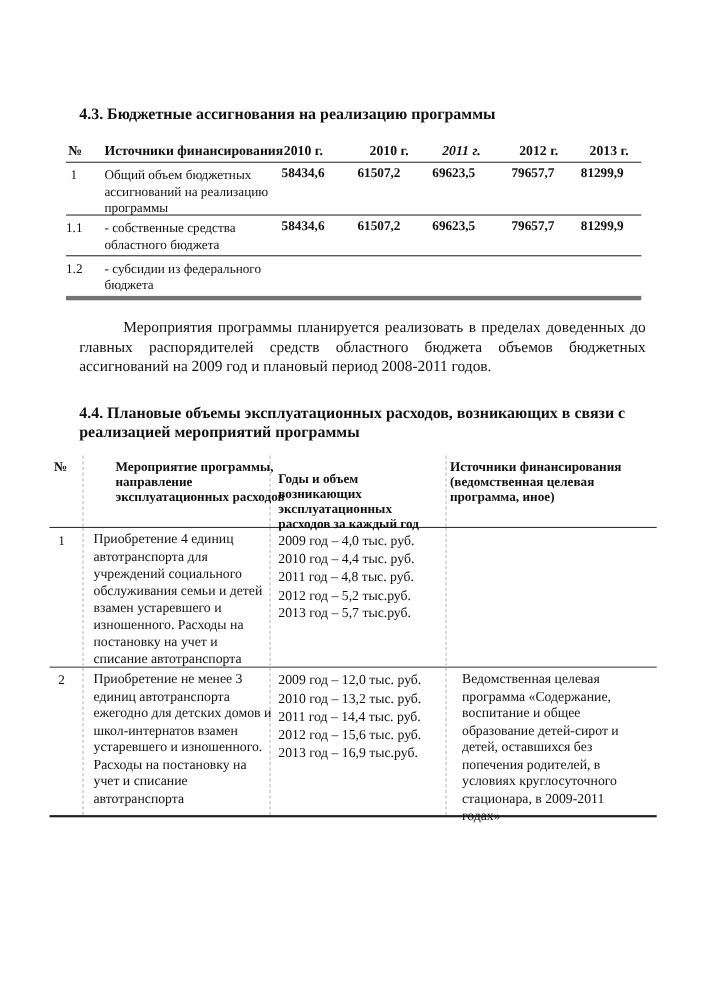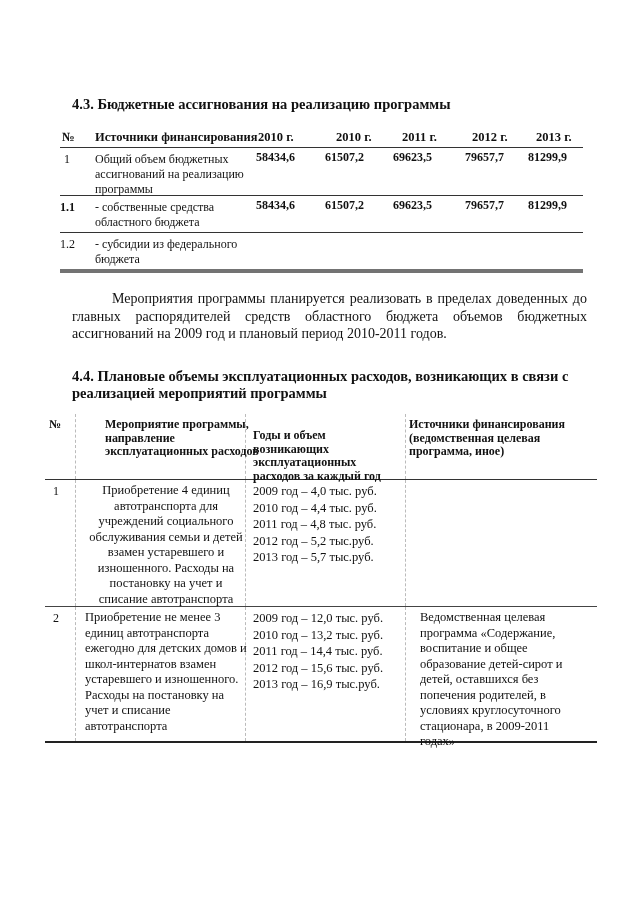--- a/index.html
+++ b/index.html
@@ -37,71 +37,71 @@
 <body>
 
 <div class="abs h-title" style="left:72px; top:96px;">4.3. Бюджетные ассигнования на реализацию программы</div>
 
 <div class="abs t1">
   <div class="row hdr">
     <span class="cell" style="left:2px;top:2px;">№</span>
     <span class="cell" style="left:35px;top:2px;text-align:right;">Источники финансирования</span>
     <span class="cell" style="left:198px;top:2px;">2010 г.</span>
     <span class="cell" style="left:276px;top:2px;">2010 г.</span>
-    <span class="cell" style="left:342px;top:2px;">2011 г.</span>
+    <span class="cell" style="left:342px;top:2px;font-style:italic;">2011 г.</span>
     <span class="cell" style="left:412px;top:2px;">2012 г.</span>
     <span class="cell" style="left:476px;top:2px;">2013 г.</span>
   </div>
   <div class="row r1">
     <span class="cell" style="left:4px;top:4px;">1</span>
     <span class="cell" style="left:35px;top:4px;width:160px;">Общий объем бюджетных ассигнований на реализацию программы</span>
     <span class="cell num" style="left:196px;top:2px;">58434,6</span>
     <span class="cell num" style="left:265px;top:2px;">61507,2</span>
     <span class="cell num" style="left:333px;top:2px;">69623,5</span>
     <span class="cell num" style="left:405px;top:2px;">79657,7</span>
     <span class="cell num" style="left:468px;top:2px;">81299,9</span>
   </div>
   <div class="row r11">
-    <span class="cell" style="left:0px;top:4px;font-weight:bold;">1.1</span>
+    <span class="cell" style="left:0px;top:4px;">1.1</span>
     <span class="cell" style="left:35px;top:4px;width:150px;">- собственные средства областного бюджета</span>
     <span class="cell num" style="left:196px;top:2px;">58434,6</span>
     <span class="cell num" style="left:265px;top:2px;">61507,2</span>
     <span class="cell num" style="left:333px;top:2px;">69623,5</span>
     <span class="cell num" style="left:405px;top:2px;">79657,7</span>
     <span class="cell num" style="left:468px;top:2px;">81299,9</span>
   </div>
   <div class="row r12">
     <span class="cell" style="left:0px;top:4px;">1.2</span>
     <span class="cell" style="left:35px;top:4px;width:170px;">- субсидии из федерального бюджета</span>
   </div>
 </div>
 
 <div class="abs para">
-  <p class="ind">Мероприятия программы планируется реализовать в пределах доведенных до главных распорядителей средств областного бюджета объемов бюджетных ассигнований на 2009 год и плановый период 2010-2011 годов.</p>
+  <p class="ind">Мероприятия программы планируется реализовать в пределах доведенных до главных распорядителей средств областного бюджета объемов бюджетных ассигнований на 2009 год и плановый период 2008-2011 годов.</p>
 </div>
 
 <div class="abs h-title" style="left:72px; top:368px; width:510px;">4.4. Плановые объемы эксплуатационных расходов, возникающих в связи с реализацией мероприятий программы</div>
 
 <div class="abs t2">
   <div class="row hdr">
     <span class="vsep" style="left:30px;"></span>
     <span class="vsep" style="left:200px;"></span>
     <span class="vsep" style="left:360px;"></span>
     <span class="cell" style="left:4px;top:4px;">№</span>
     <span class="cell" style="left:40px;top:4px;width:160px;margin-left:20px;">Мероприятие программы, направление эксплуатационных расходов</span>
     <span class="cell" style="left:208px;top:15px;width:148px;">Годы и объем возникающих эксплуатационных расходов за каждый год</span>
     <span class="cell" style="left:364px;top:4px;width:160px;">Источники финансирования (ведомственная целевая программа, иное)</span>
   </div>
 
   <div class="row b1">
     <span class="vsep" style="left:30px;"></span>
     <span class="vsep" style="left:200px;"></span>
     <span class="vsep" style="left:360px;"></span>
     <span class="cell" style="left:8px;top:5px;">1</span>
-    <span class="cell act" style="left:40px;top:3px;width:162px;text-align:center;">Приобретение 4 единиц автотранспорта для учреждений социального обслуживания семьи и детей взамен устаревшего и изношенного. Расходы на постановку на учет и списание автотранспорта</span>
+    <span class="cell act" style="left:40px;top:3px;width:162px;">Приобретение 4 единиц автотранспорта для учреждений социального обслуживания семьи и детей взамен устаревшего и изношенного. Расходы на постановку на учет и списание автотранспорта</span>
     <div class="cell years" style="left:208px;top:3px;">
       <div>2009 год – 4,0 тыс. руб.</div>
       <div>2010 год – 4,4 тыс. руб.</div>
       <div>2011 год – 4,8 тыс. руб.</div>
       <div>2012 год – 5,2 тыс.руб.</div>
       <div>2013 год – 5,7 тыс.руб.</div>
     </div>
   </div>
 
   <div class="row b2">

